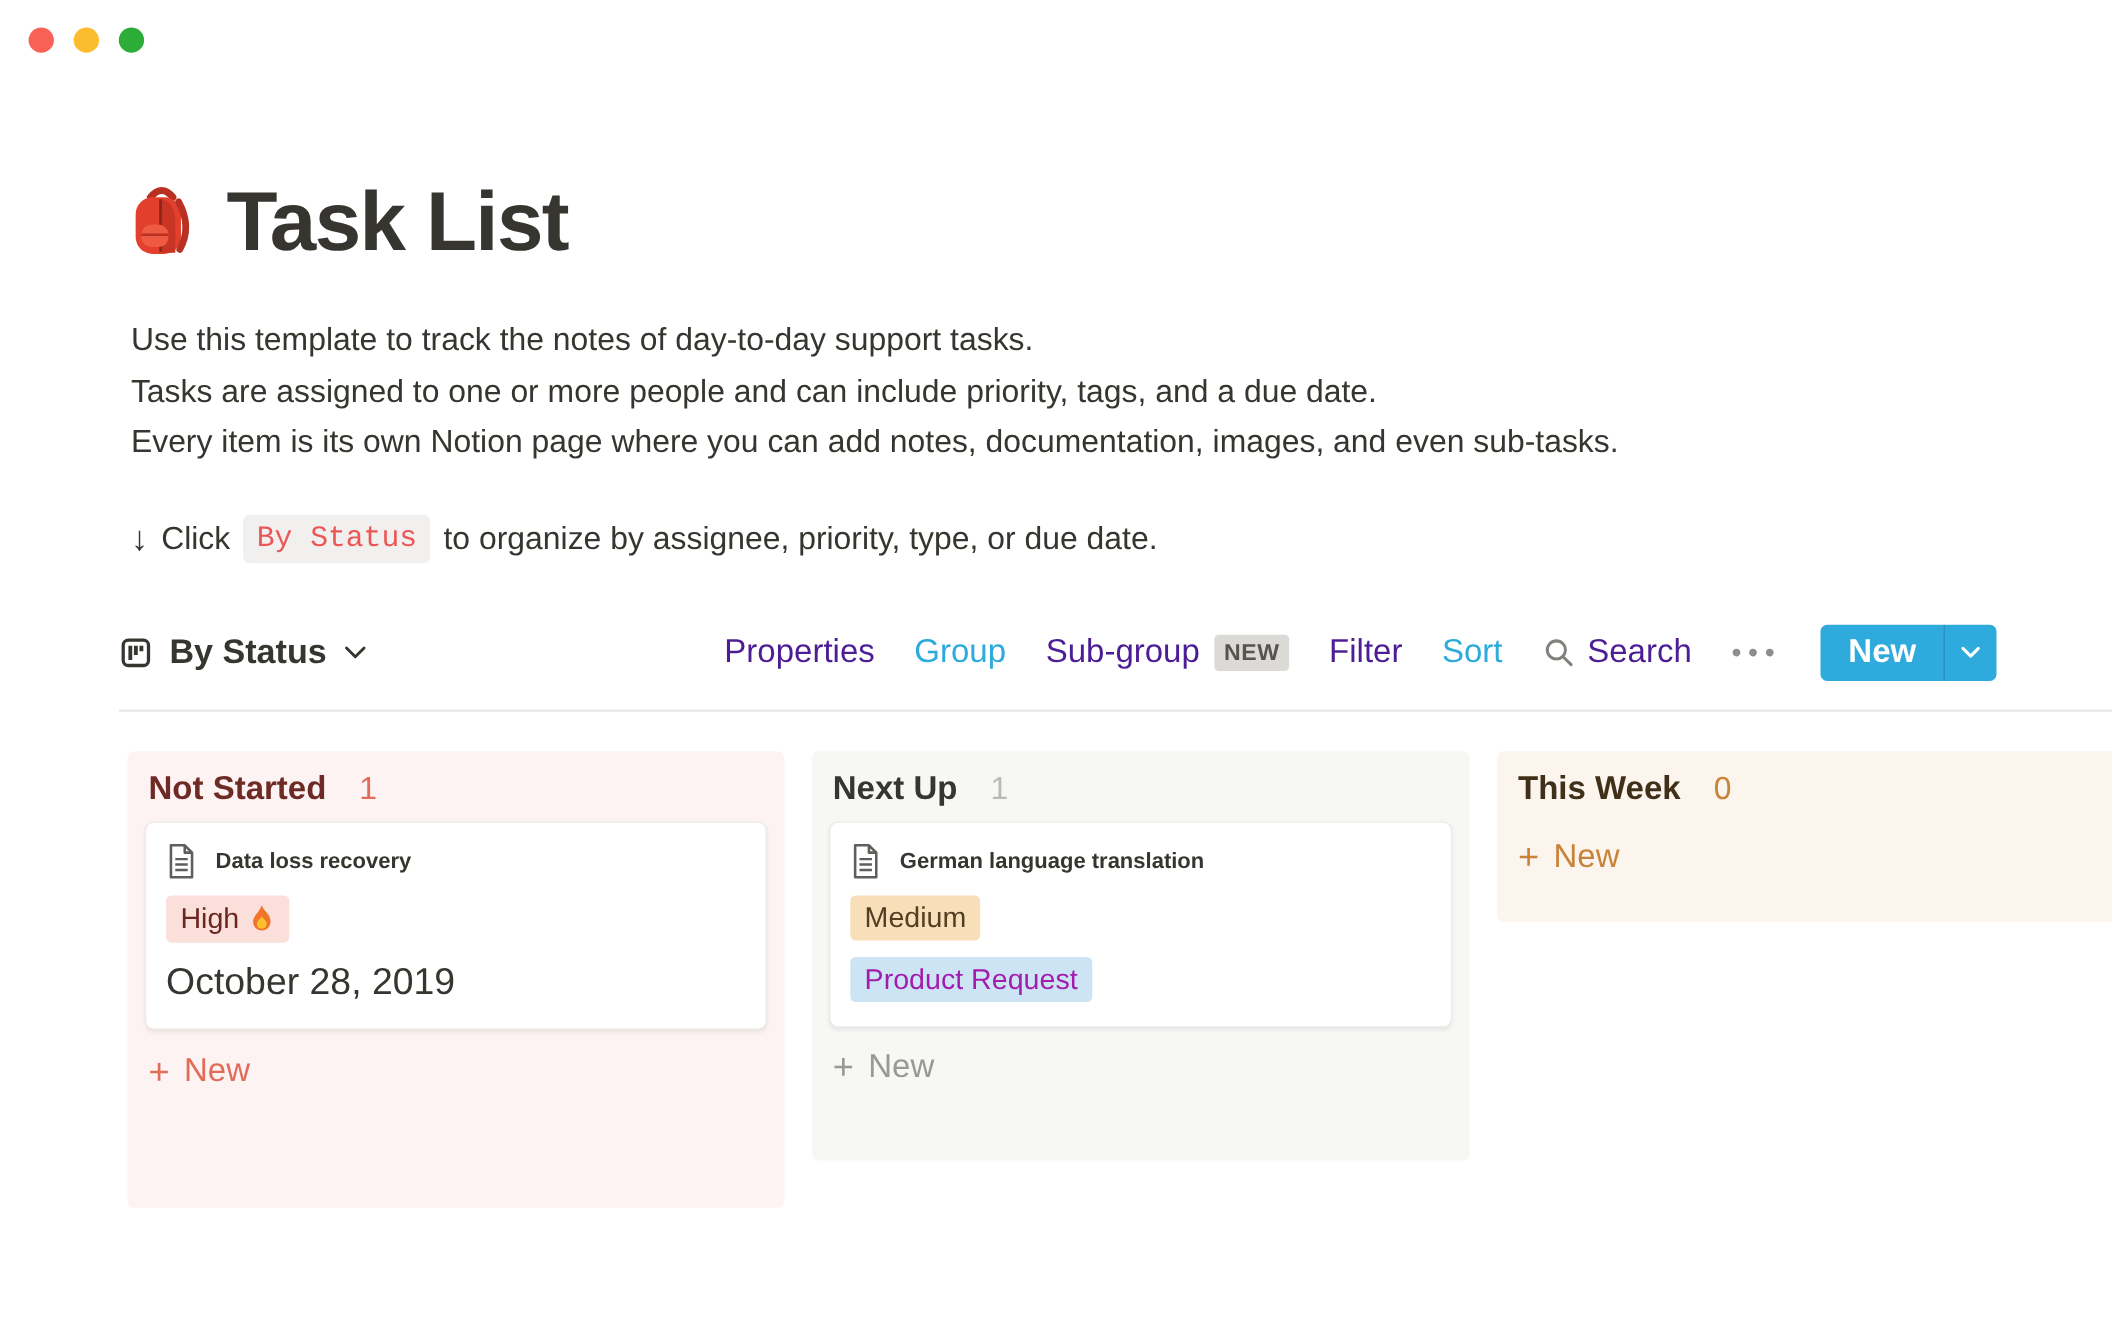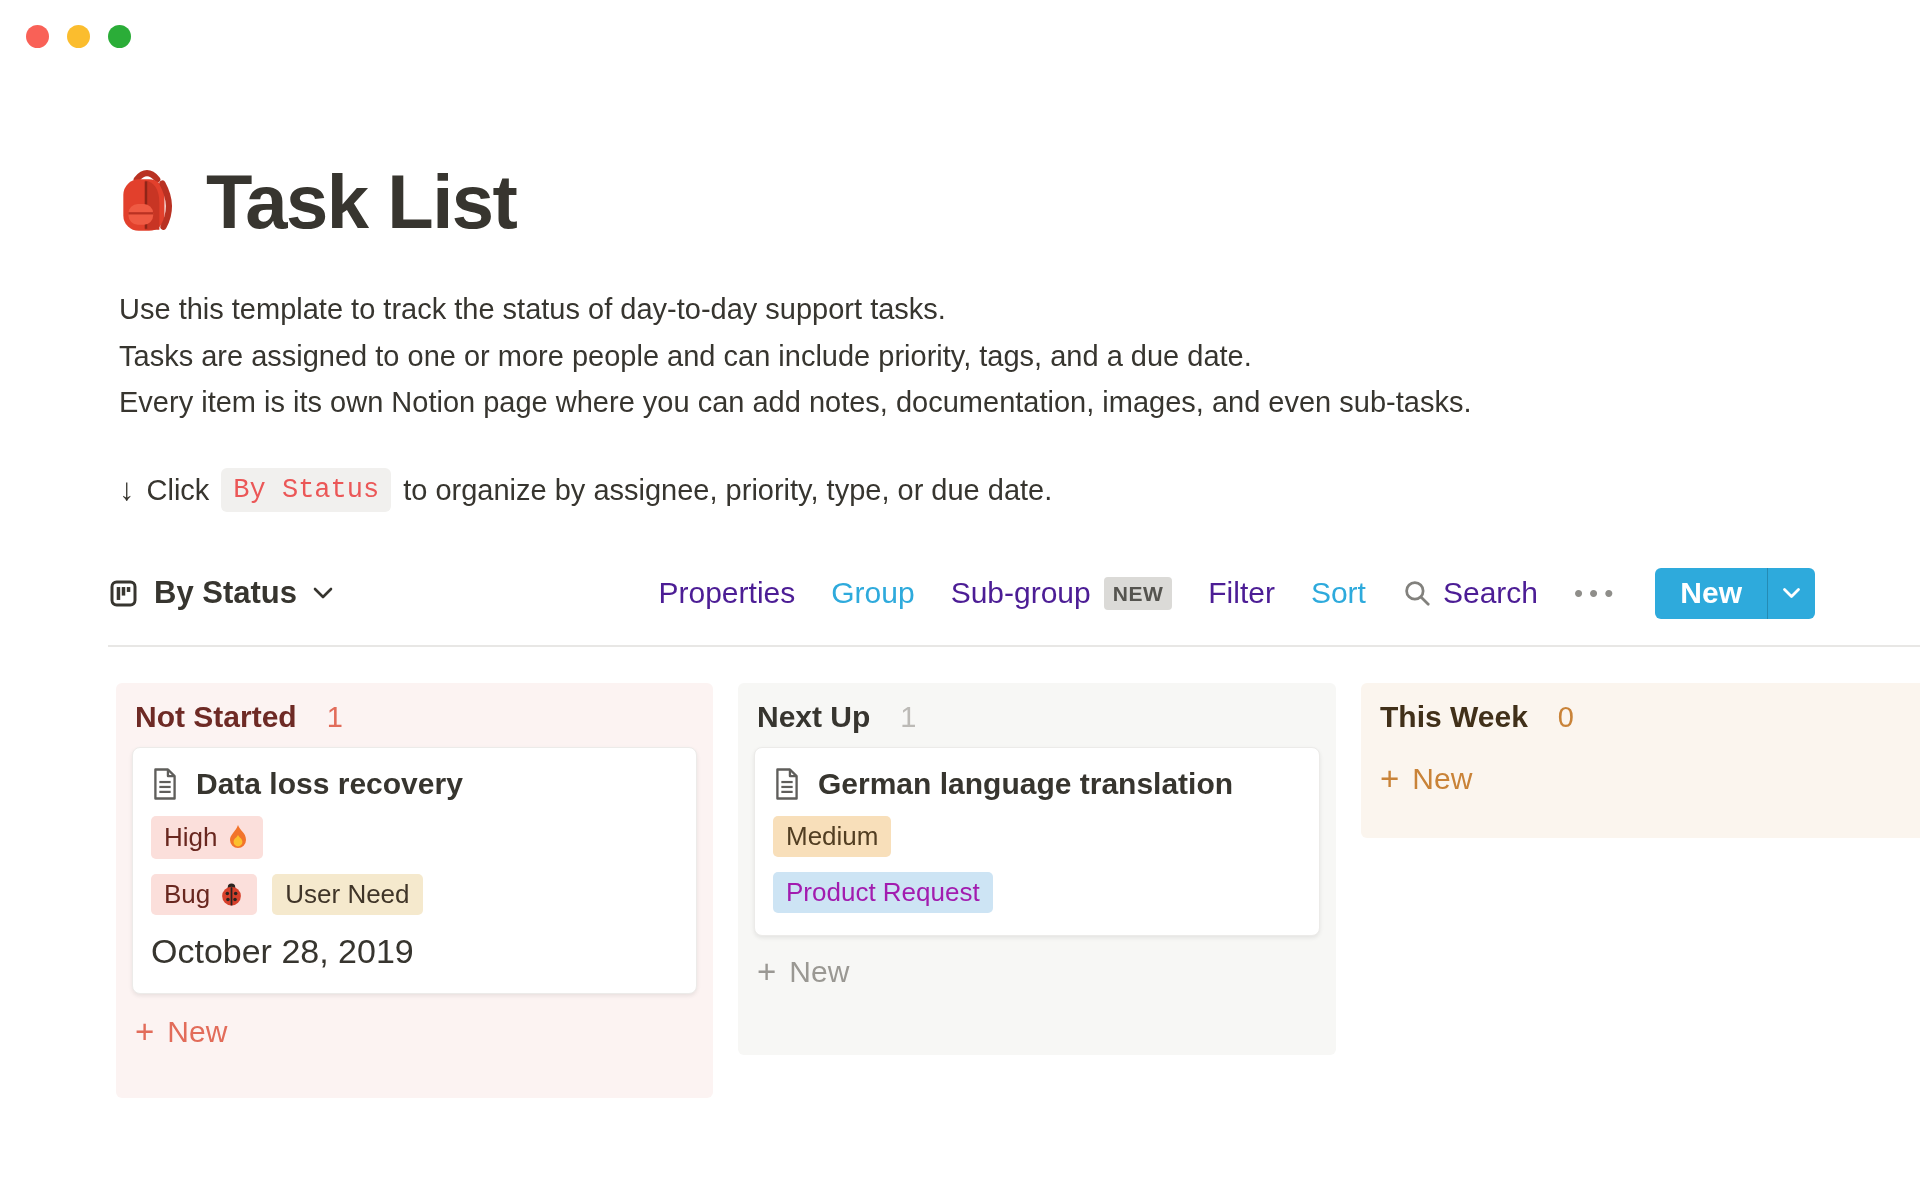--- a/index.html
+++ b/index.html
@@ -63,21 +63,21 @@
   .col-next-up .col-title { color:#37352F; }
   .col-this-week .col-title { color:#413019; }
   .col-count { font-size:29px; }
   .col-not-started .col-count { color:#E26C5A; }
   .col-next-up .col-count { color:#BCBAB6; }
   .col-this-week .col-count { color:#C98338; }
 
   .card { background:#fff; margin:0 16px; border-radius:8px; border:1px solid #ECEBE9;
           box-shadow:0 2px 4px rgba(15,15,15,0.08); padding:19px 18px 22px; }
   .card-title-row { display:flex; align-items:center; gap:17px; }
-  .card-title { font-size:30px; font-weight:600; color:#37352F; }
+  .card-title { font-size:20px; font-weight:600; color:#37352F; }
   .tag-row { display:flex; gap:15px; margin-top:15px; }
   .tag { display:inline-flex; align-items:center; gap:9px; font-size:26px; line-height:1;
          padding:7px 13px 8px; border-radius:5px; white-space:nowrap; }
   .tag.pink   { background:#FBDFDB; color:#69271F; }
   .tag.yellow { background:#F5E9CD; color:#403528; }
   .tag.orange { background:#F8DFBA; color:#523E22; }
   .tag.blue   { background:#CDE4F4; color:#a21caf; }
   .card-date { margin-top:17px; font-size:34px; color:#37352F; }
 
   .col-new { display:flex; align-items:center; gap:13px; font-size:30px; padding:19px 19px; }
@@ -106,21 +106,21 @@
       <path d="M30 13 q14 2 14 22 v26 h-14 z" fill="#C83524"></path>
       <path d="M47 16 q12 22 1 42" fill="none" stroke="#B93122" stroke-width="6" stroke-linecap="round"></path>
       <line x1="31" y1="14" x2="31" y2="60" stroke="#8F2518" stroke-width="2.4"></line>
       <rect x="14" y="36" width="24" height="20" rx="9" fill="#EF5A43"></rect>
       <path d="M14 45 h24" stroke="#B93122" stroke-width="2.2"></path>
     </svg>
     <h1 class="page-title">Task List</h1>
   </div>
 
   <div class="desc">
-    <p>Use this template to track the status of day-to-day support tasks.</p>
+    <p>Use this template to track the notes of day-to-day support tasks.</p>
     <p>Tasks are assigned to one or more people and can include priority, tags, and a due date.</p>
     <p>Every item is its own Notion page where you can add notes, documentation, images, and even sub-tasks.</p>
   </div>
 
   <div class="hint">
     <span class="hint-arrow">↓</span>
     <span>Click</span>
     <span class="code-chip">By Status</span>
     <span>to organize by assignee, priority, type, or due date.</span>
   </div>
@@ -188,37 +188,20 @@
         </div>
         <div class="tag-row">
           <span class="tag pink">
             <span>High</span>
             <svg width="24" height="28" viewBox="0 0 24 28">
               <path d="M12 2 C14 8 20 9.5 20 17 a8 8 0 0 1 -16 0 C4 11.5 9.5 9 12 2 Z" fill="#F2742B"></path>
               <path d="M12 12 c1.6 3 4.4 3.6 4.4 7 a4.4 4.4 0 0 1 -8.8 0 c0-3.4 2.8-4 4.4-7 Z" fill="#FBC02D"></path>
             </svg>
           </span>
         </div>
-        <div class="tag-row">
-          <span class="tag pink">
-            <span>Bug</span>
-            <svg width="25" height="26" viewBox="0 0 24 25">
-              <circle cx="12" cy="6" r="3.6" fill="#2B2420"></circle>
-              <circle cx="12" cy="14.5" r="9" fill="#D7402B"></circle>
-              <line x1="12" y1="6" x2="12" y2="23.5" stroke="#2B2420" stroke-width="1.7"></line>
-              <circle cx="8" cy="12" r="1.7" fill="#2B2420"></circle>
-              <circle cx="16" cy="12" r="1.7" fill="#2B2420"></circle>
-              <circle cx="8.6" cy="17.8" r="1.7" fill="#2B2420"></circle>
-              <circle cx="15.4" cy="17.8" r="1.7" fill="#2B2420"></circle>
-            </svg>
-          </span>
-          <span class="tag yellow">
-            <span>User Need</span>
-          </span>
-        </div>
         <div class="card-date">October 28, 2019</div>
       </div>
       <div class="col-new">
         <span class="plus">+</span>
         <span>New</span>
       </div>
     </div>
 
     <div class="col col-next-up">
       <div class="col-header">

